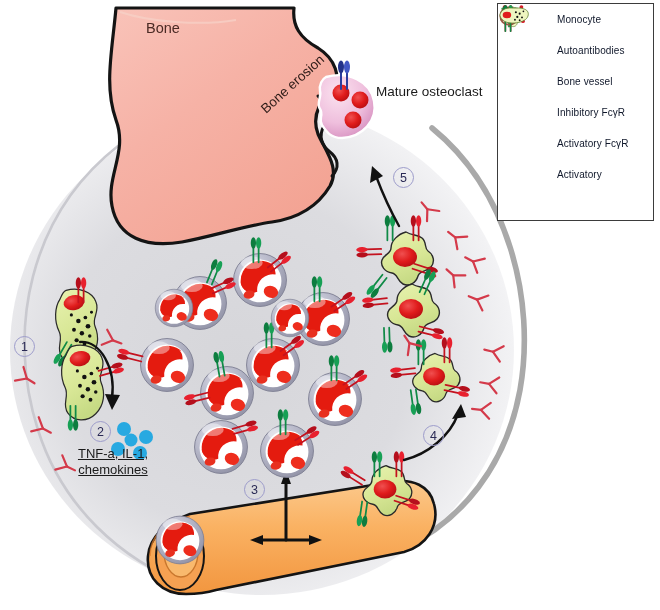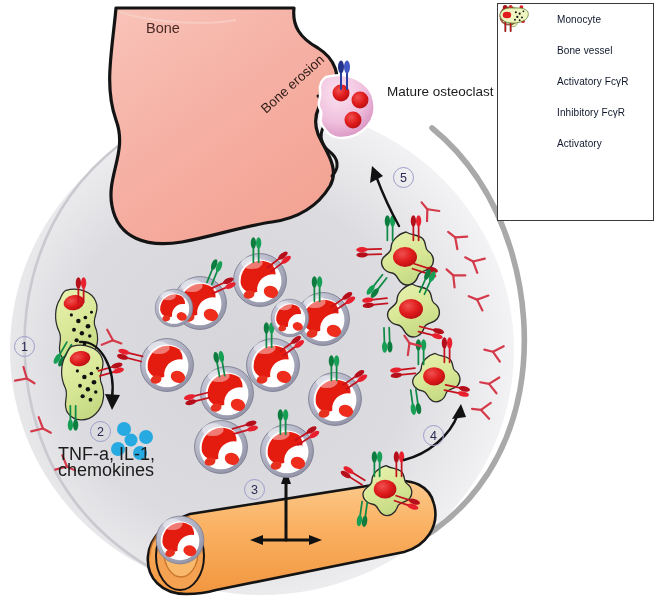--- a/index.html
+++ b/index.html
@@ -30,23 +30,23 @@
   .legend-label{
     font-size:10px;color:#0f172a;margin-left:18px;white-space:nowrap;
     letter-spacing:.1px;
   }
 
   
   .lbl{position:absolute;color:#1b1b1b;z-index:30;white-space:nowrap;}
   #bone-label{left:146px;top:20px;font-size:14.5px;color:#4a2a24;}
   #erosion-label{left:258px;top:105px;font-size:13.5px;color:#2b1a16;
      transform:rotate(-42deg);transform-origin:left top;}
-  #osteoclast-label{left:376px;top:84px;font-size:13.5px;margin-left:11px;}
-  #cytokine-label{left:58px;top:446px;font-size:18px;line-height:16px;
-     white-space:normal;width:110px;text-align:left;}
+  #osteoclast-label{left:376px;top:84px;font-size:13.5px;}
+  #cytokine-label{left:58px;top:446px;font-size:13px;line-height:16px;
+     white-space:normal;width:110px;text-align:center;text-decoration:underline;}
 
   .num{
     position:absolute;width:21px;height:21px;border-radius:50%;
     border:1.3px solid #9d9ccb;background:transparent;
     color:#2a2a55;font-size:12.5px;
     display:flex;align-items:center;justify-content:center;
     z-index:31;box-sizing:border-box;
   }
   #num1{left:14px;top:336px;}
   #num2{left:90px;top:421px;}
@@ -395,57 +395,69 @@
                  C 9 24 2 27 -4 24 C -10 21 -9 14 -15 13
                  C -22 12 -26 5 -24 -1 C -22 -7 -15 -7 -15 -13
                  C -15 -20 -8 -25 0 -26 Z" fill="#eef5c0" stroke="#5a7d2a" stroke-width="1.6"></path>
         <circle cx="0" cy="-4" r="9" fill="#e01c1c"></circle>
       </svg>
     </div>
     <div class="legend-label">Monocyte</div>
   </div>
 
 
+  <div class="legend-row">
+    <div class="legend-icon">
+      <svg width="22" height="26" viewBox="-12 -12 24 24">
+        <g stroke="#2f9e52" stroke-width="2.6" stroke-linecap="round" fill="none">
+          <line x1="0" y1="0" x2="0" y2="10"></line>
+          <line x1="0" y1="0" x2="-7" y2="-9"></line>
+          <line x1="0" y1="0" x2="7" y2="-9"></line>
+        </g>
+      </svg>
+    </div>
+    <div class="legend-label">Autoantibodies</div>
+  </div>
 
   <div class="legend-row">
     <div class="legend-icon">
       <svg width="22" height="24" viewBox="-14 -14 28 28">
         <path d="M 0 -11 C 7 -11 11 -6 11 0 C 11 7 6 11 0 11
                  C -7 11 -11 6 -11 0 C -11 -7 -6 -11 0 -11 Z" fill="none" stroke="#9b5a45" stroke-width="2.4" stroke-linejoin="round"></path>
       </svg>
     </div>
     <div class="legend-label">Bone vessel</div>
+  </div>
+
+  <div class="legend-row">
+    <div class="legend-icon">
+      <svg width="20" height="28" viewBox="-8 -16 16 32">
+        <g stroke="#c4121f" stroke-width="1.8" stroke-linecap="round">
+          <line x1="-3" y1="15" x2="-3" y2="-4"></line>
+              <line x1="3" y1="15" x2="3" y2="-4"></line>
+        </g>
+        <ellipse cx="-3" cy="-8" rx="3.1" ry="7" fill="#b50f1c"></ellipse>
+        <ellipse cx="3" cy="-8" rx="3.1" ry="7" fill="#e8202e"></ellipse>
+      </svg>
+    </div>
+    <div class="legend-label">Inhibitory FcγR</div>
   </div>
 
   <div class="legend-row">
     <div class="legend-icon">
       <svg width="20" height="28" viewBox="-8 -16 16 32">
         <g stroke="#0f8a46" stroke-width="1.8" stroke-linecap="round">
           <line x1="-3" y1="15" x2="-3" y2="-4"></line>
               <line x1="3" y1="15" x2="3" y2="-4"></line>
         </g>
         <ellipse cx="-3" cy="-8" rx="3.1" ry="7" fill="#0d7d3f"></ellipse>
         <ellipse cx="3" cy="-8" rx="3.1" ry="7" fill="#17a055"></ellipse>
       </svg>
     </div>
     <div class="legend-label">Activatory FcγR</div>
-  </div>
-
-  <div class="legend-row">
-    <div class="legend-icon">
-      <svg width="20" height="28" viewBox="-8 -16 16 32">
-        <g stroke="#c4121f" stroke-width="1.8" stroke-linecap="round">
-          <line x1="-3" y1="15" x2="-3" y2="-4"></line>
-              <line x1="3" y1="15" x2="3" y2="-4"></line>
-        </g>
-        <ellipse cx="-3" cy="-8" rx="3.1" ry="7" fill="#b50f1c"></ellipse>
-        <ellipse cx="3" cy="-8" rx="3.1" ry="7" fill="#e8202e"></ellipse>
-      </svg>
-    </div>
-    <div class="legend-label">Inhibitory FcγR</div>
   </div>
 
   <div class="legend-row">
     <div class="legend-icon">
       <svg width="32" height="24" viewBox="-34 -22 68 44">
         <path d="M -30 -2 C -28 -12 -18 -18 -6 -17 C 6 -16 14 -19 24 -14
                  C 32 -10 32 -1 27 5 C 21 12 8 15 -4 15
                  C -16 15 -28 10 -30 -2 Z" fill="#eef5c0" stroke="#5a7d2a" stroke-width="1.6"></path>
         <ellipse cx="-15" cy="-2" rx="9" ry="7" fill="#e01c1c"></ellipse>
         <g fill="#111111">

